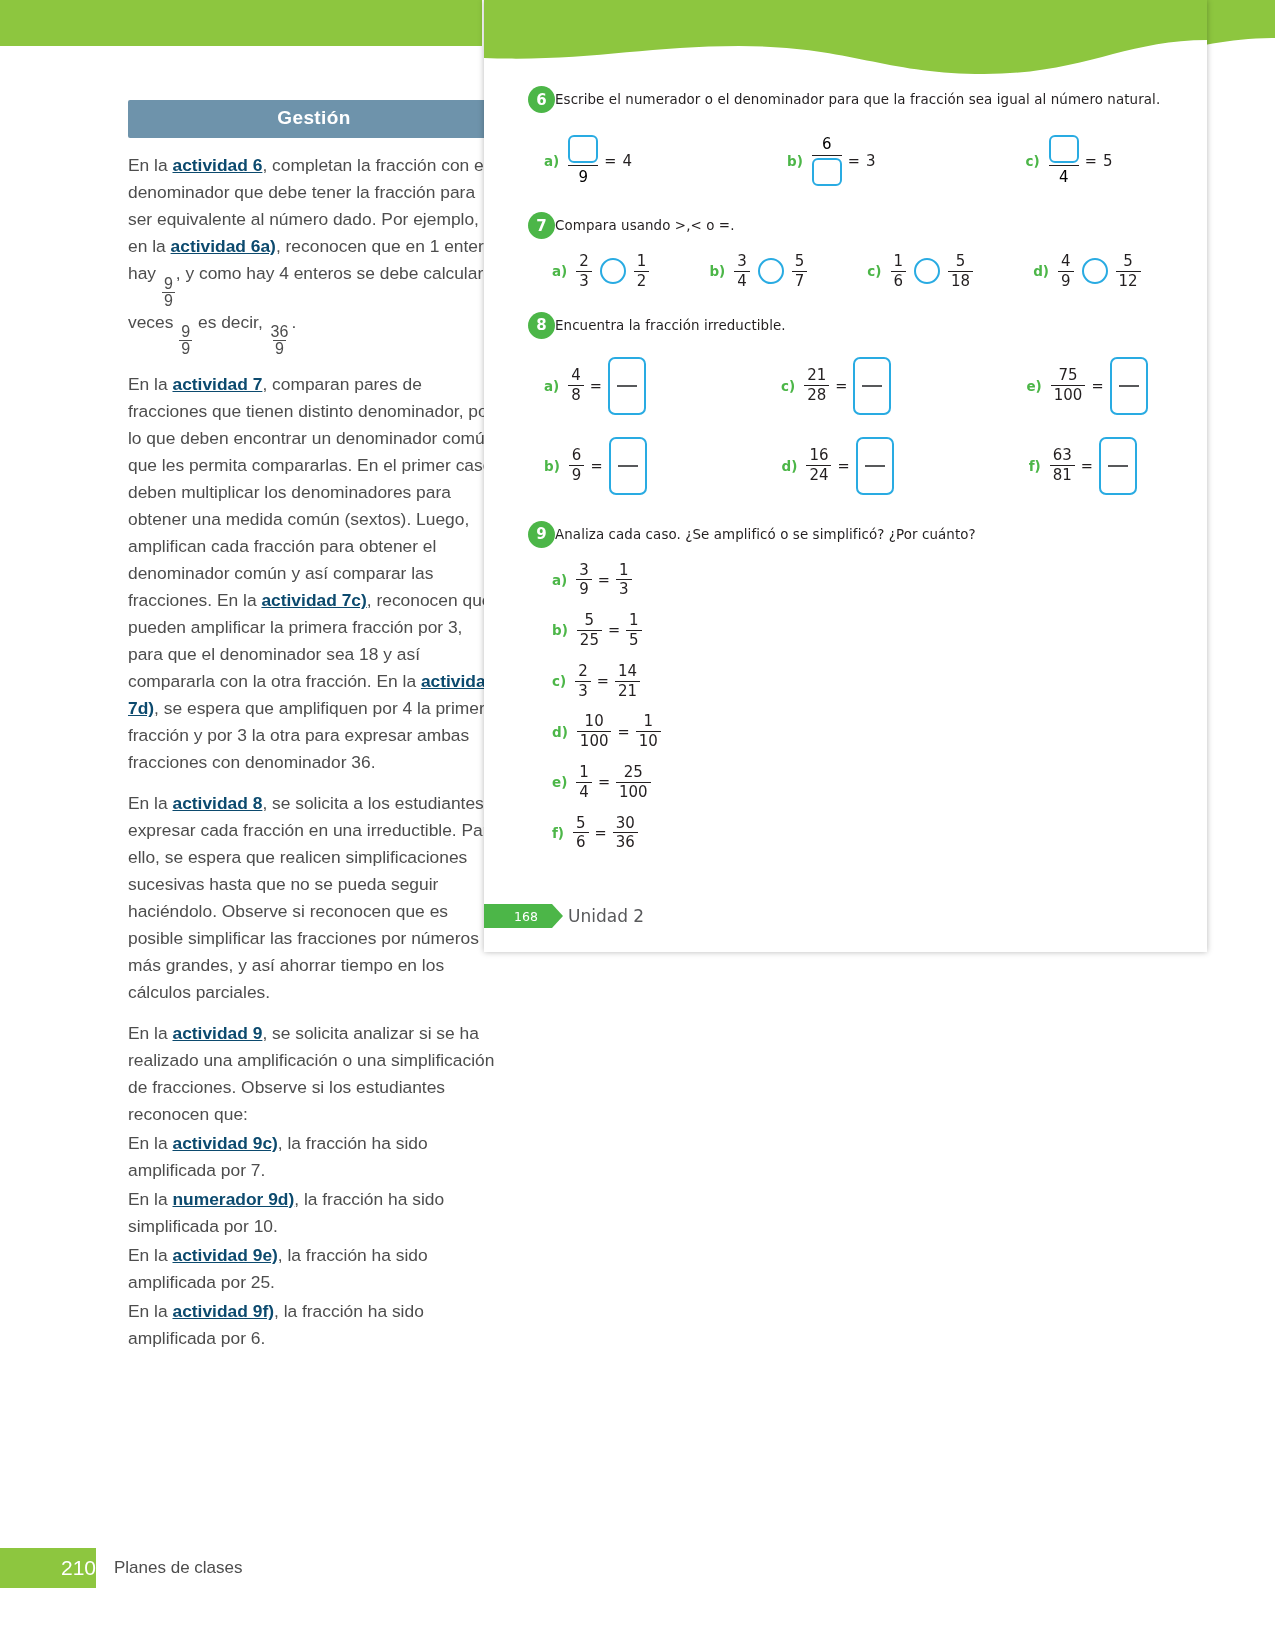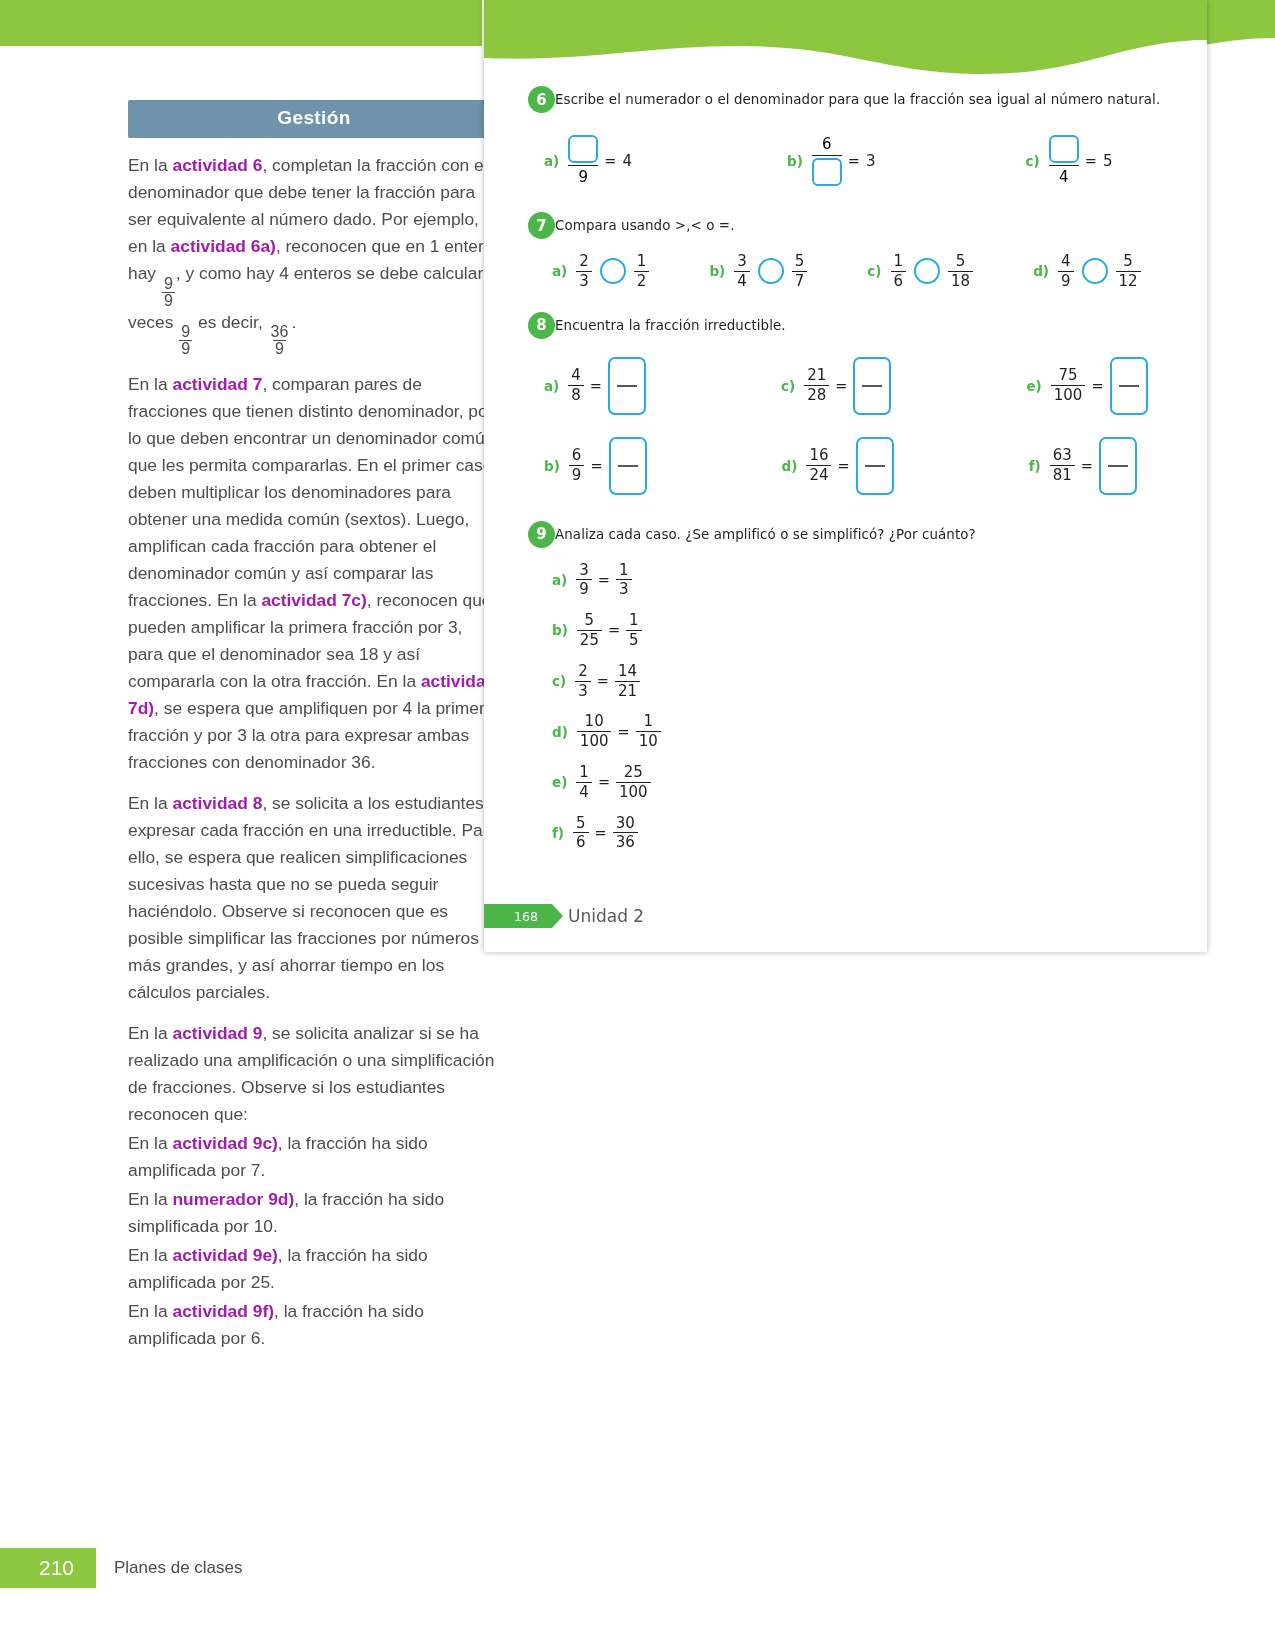--- a/index.html
+++ b/index.html
@@ -36,40 +36,40 @@
     letter-spacing:.4px;
     border-radius:2px;
   }
   .note-p {
     color:#4d4d4d;
     font-size:17.4px;
     line-height:27px;
     margin:14px 0 0 0;
     text-align:left;
   }
-  .note-p b { color:#a21caf; font-weight:bold; }
+  .note-p b { color:#0c4a6e; font-weight:bold;text-decoration:underline; }
   .note-tight { margin-top:2px; }
 
   
   .ifrac {
     display:inline-flex; flex-direction:column; align-items:center;
     vertical-align:-0.55em; margin:0 1px; line-height:1;
   }
   .ifrac .nn { font-size:16px; padding:0 2px; }
   .ifrac .dd { font-size:16px; padding:0 2px; border-top:1px solid #4d4d4d; }
 
   
   #page-tab {
     position:absolute; left:0; bottom:62px; height:40px; width:96px;
     background:#8dc63f;
   }
   #page-tab-num {
     position:absolute; left:0; bottom:62px; height:40px; width:96px;
     color:#ffffff; font-size:21px; display:flex; align-items:center;
-    justify-content:flex-end; padding-right:22px;
+    justify-content:flex-end; 
   }
   #page-tab-label {
     position:absolute; left:114px; bottom:62px; height:40px;
     display:flex; align-items:center;
     color:#4d4d4d; font-size:17px;
   }
 
   
   #book-page {
     position:absolute; left:484px; top:0px; width:723px; height:952px;

